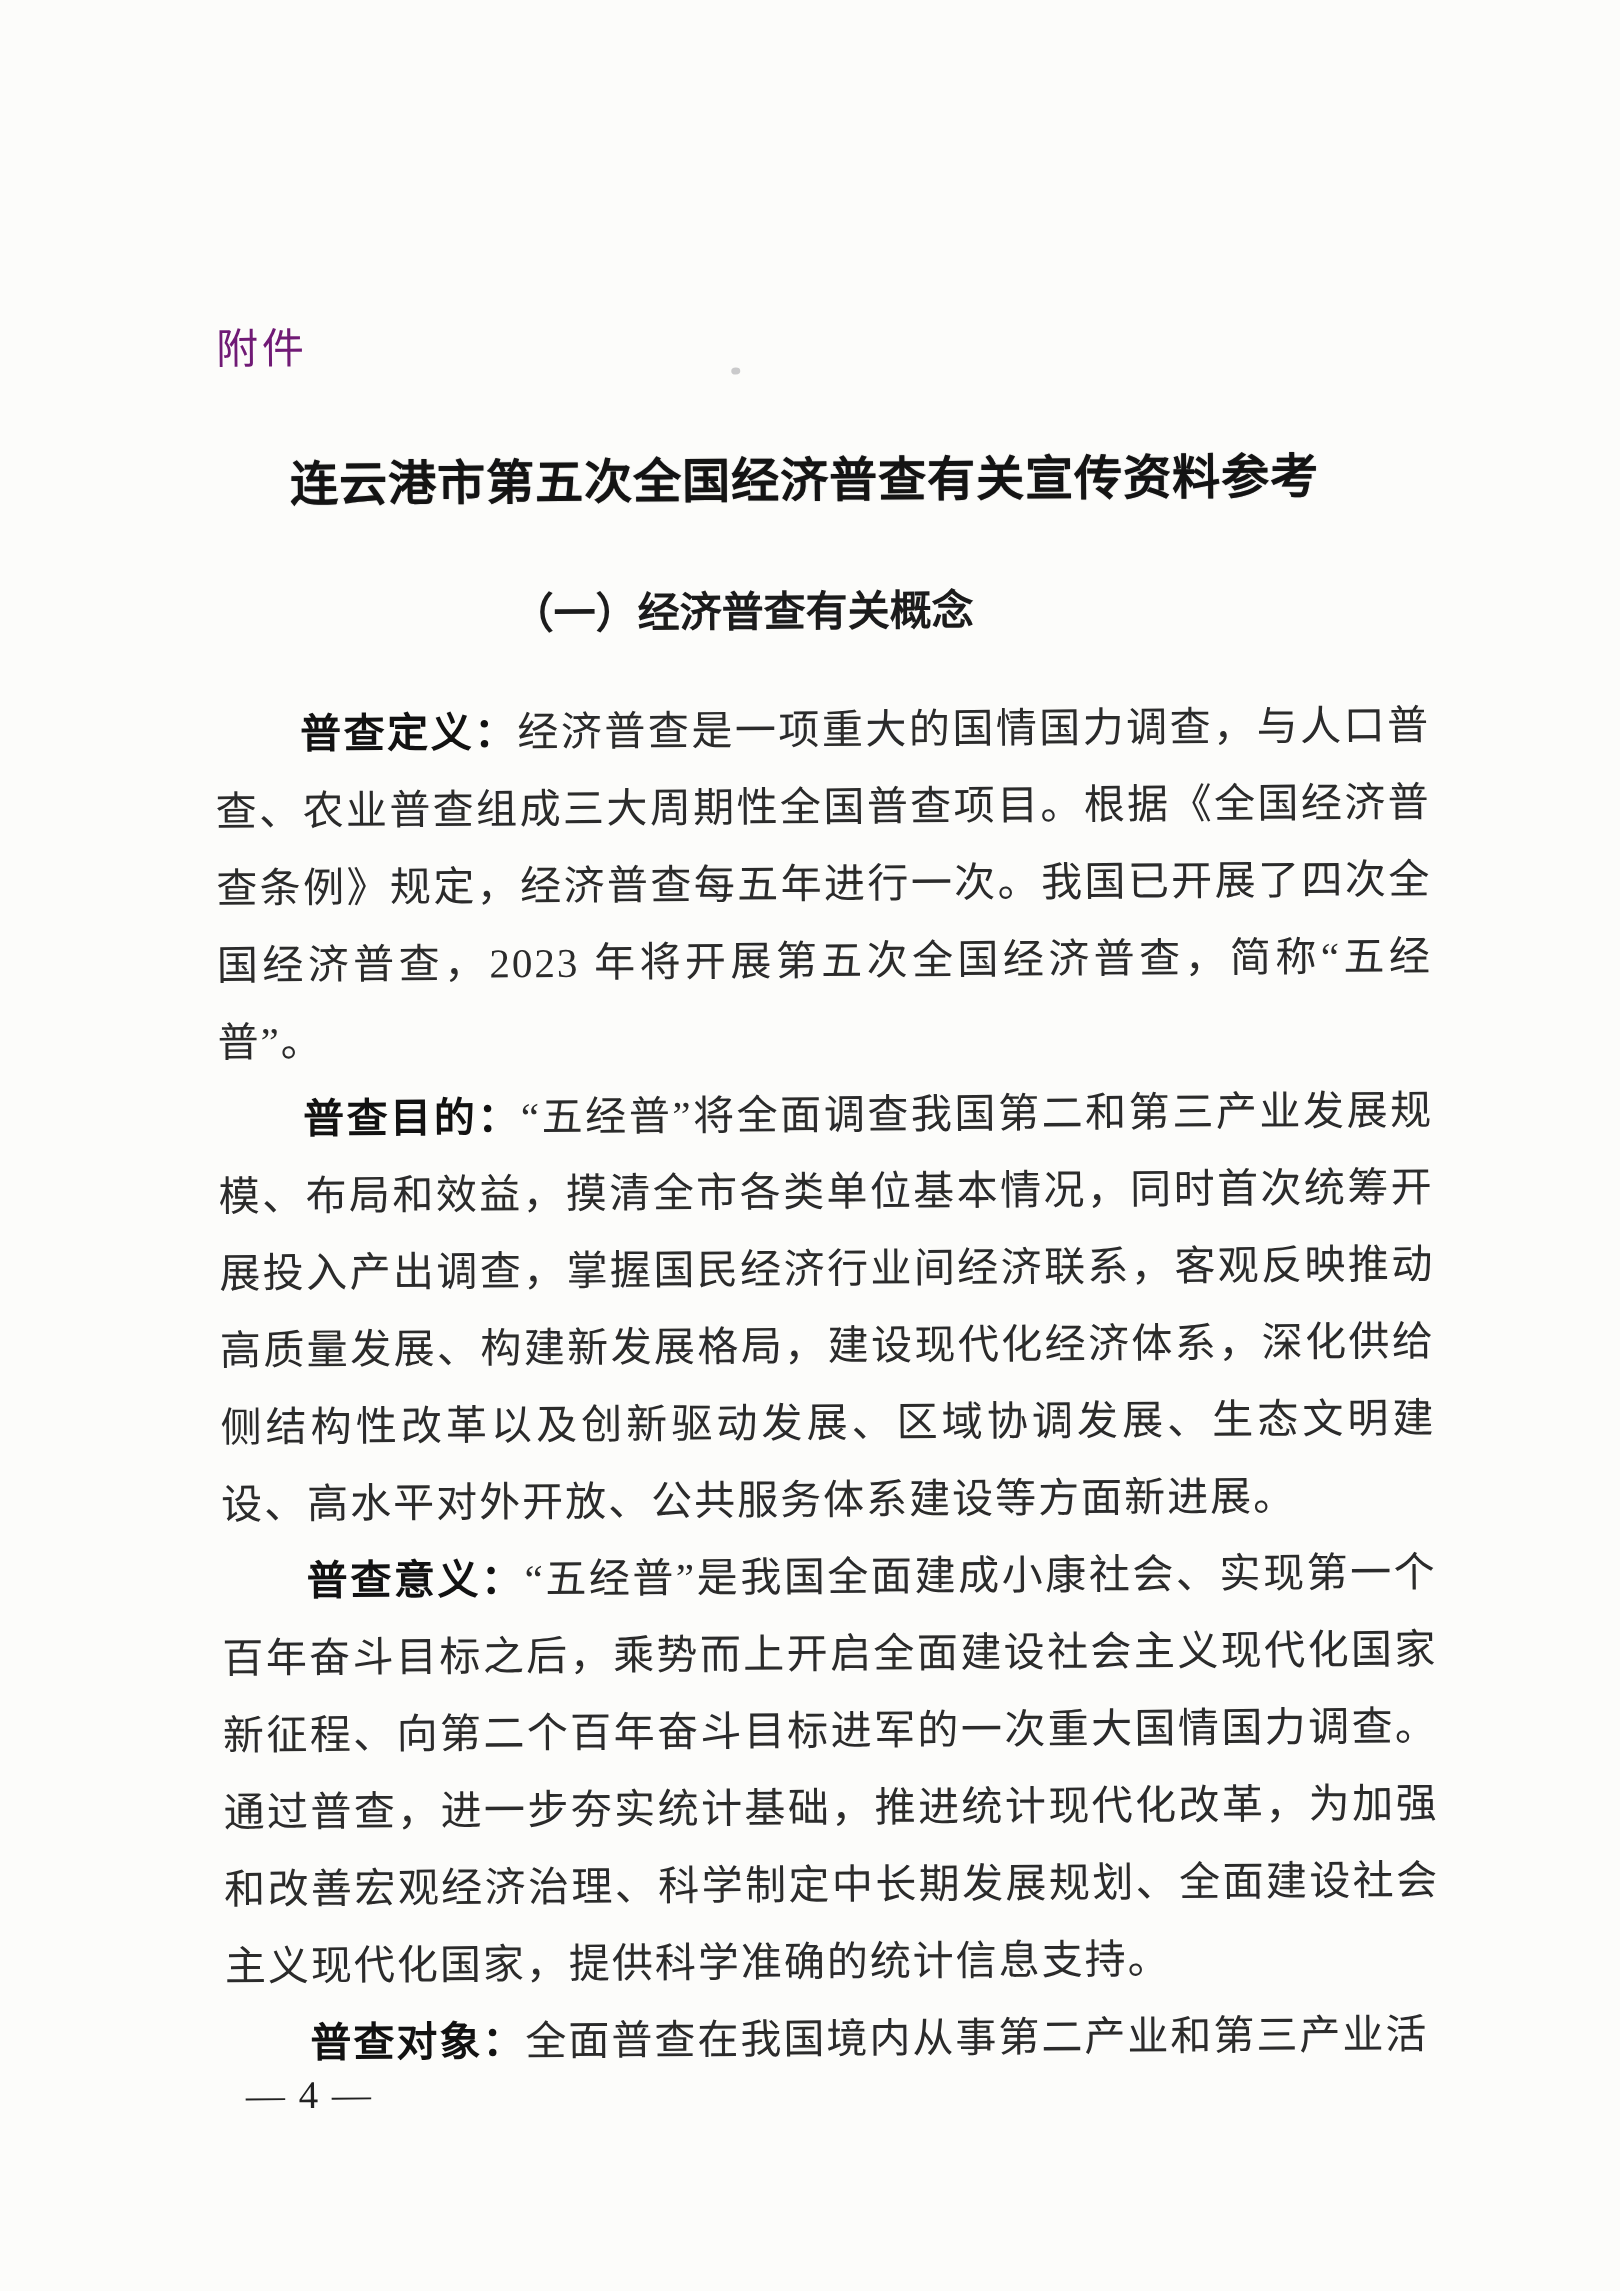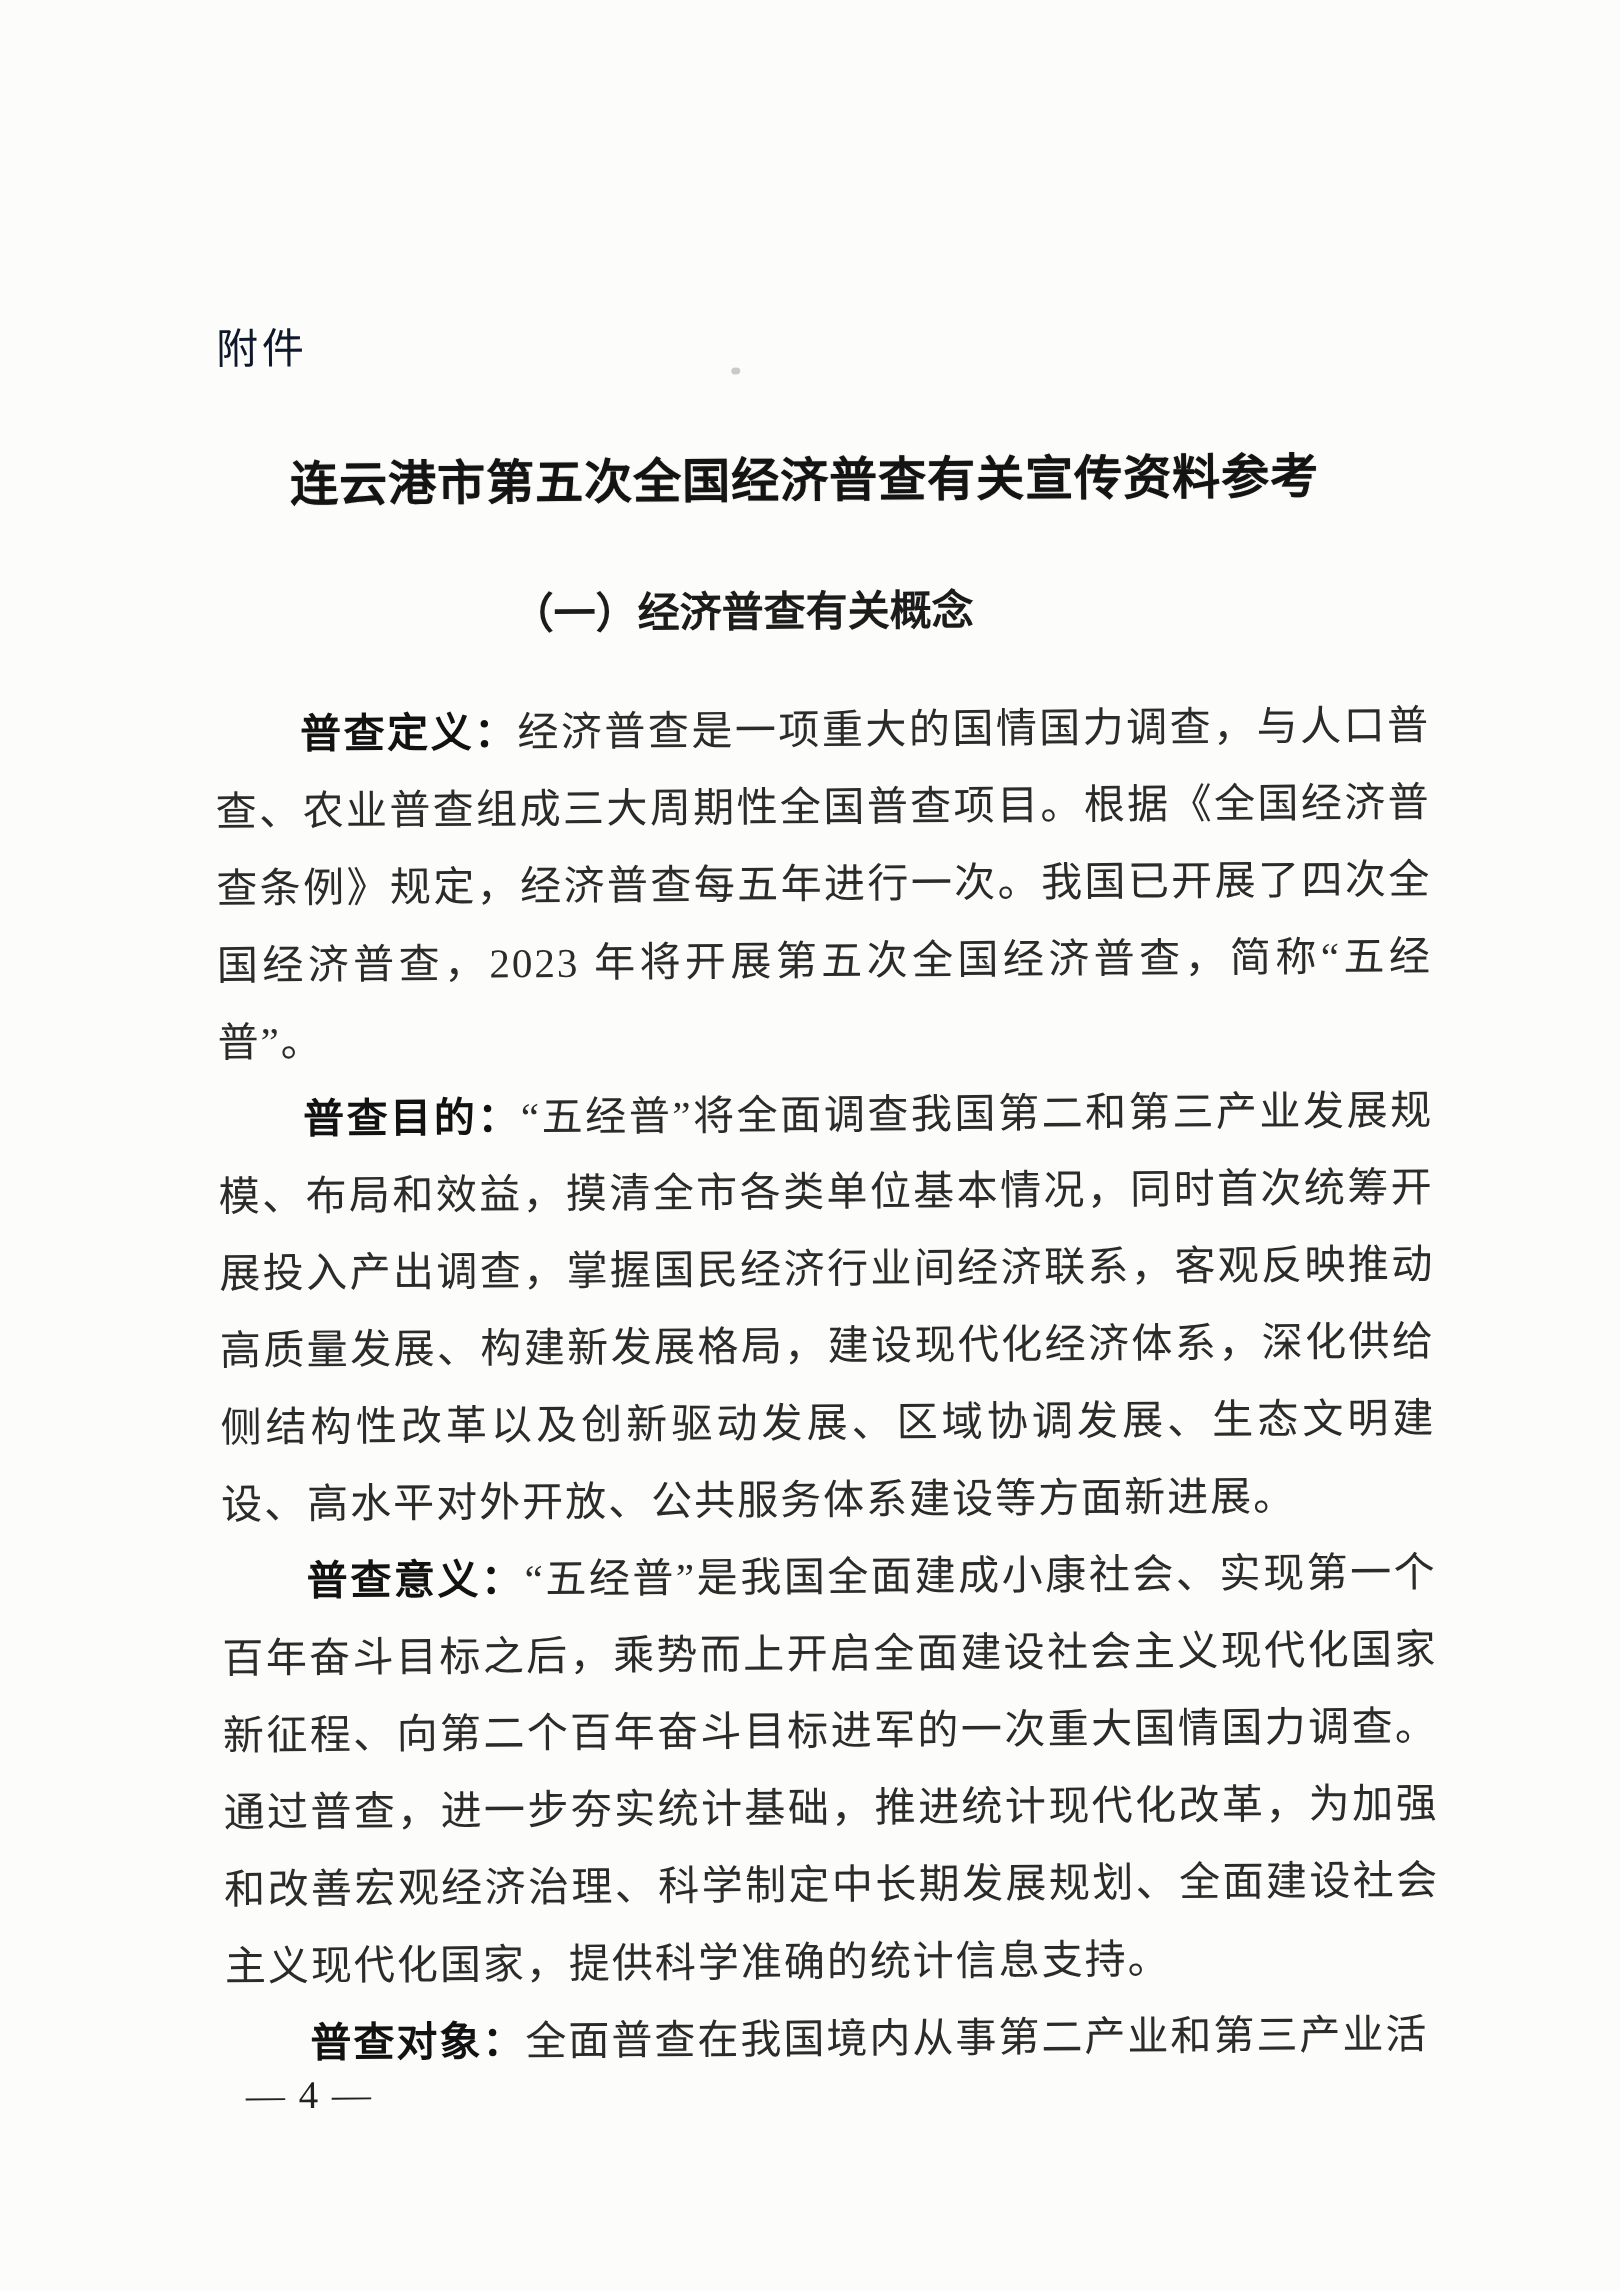--- a/index.html
+++ b/index.html
@@ -22,21 +22,21 @@
     inset: 0;
     transform: rotate(-0.45deg);
     transform-origin: 50% 48%;
   }
   .attachment {
     position: absolute;
     left: 222px;
     top: 310px;
     font-size: 42px;
     letter-spacing: 3.9px;
-    color: #0f172a;
+    color: #701a75;
   }
   .doc-title {
     position: absolute;
     left: 202px;
     top: 451px;
     width: 1215px;
     margin: 0;
     text-align: center;
     font-size: 48px;
     line-height: 59px;

